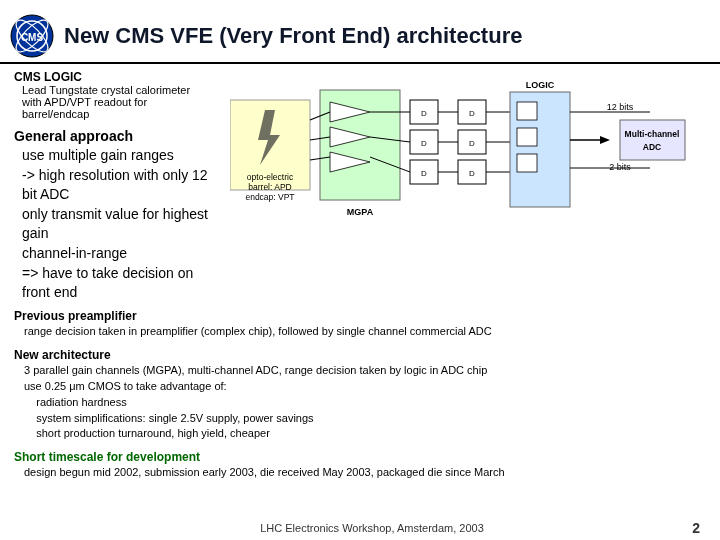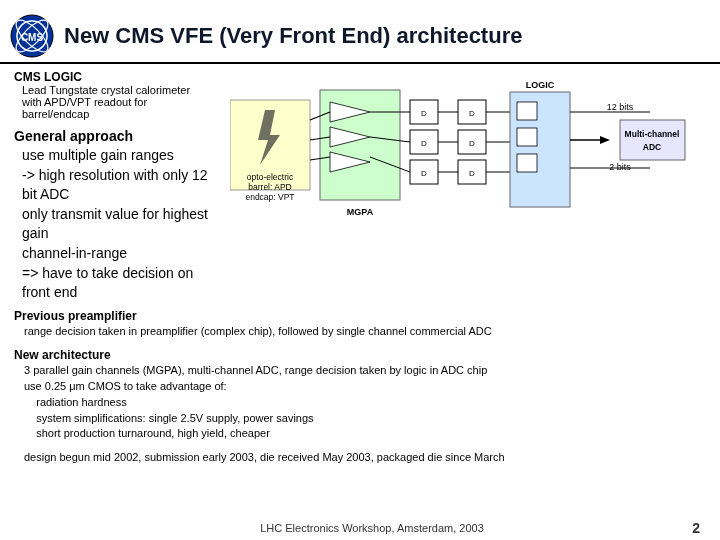--- a/index.html
+++ b/index.html
@@ -248,20 +248,21 @@
     <div class="section-text">
       3 parallel gain channels (MGPA), multi-channel ADC, range decision taken by logic in ADC chip<br>
       use 0.25 μm CMOS to take advantage of:<br>
       &nbsp;&nbsp;&nbsp;&nbsp;radiation hardness<br>
       &nbsp;&nbsp;&nbsp;&nbsp;system simplifications: single 2.5V supply, power savings<br>
       &nbsp;&nbsp;&nbsp;&nbsp;short production turnaround, high yield, cheaper
     </div>
   </div>
 
   <div class="section">
+    <div class="section-title green">Short timescale for development</div>
     <div class="section-text">design begun mid 2002, submission early 2003, die received May 2003, packaged die since March</div>
   </div>
 
 </div>
 
 <div class="footer">
   <span class="footer-text">LHC Electronics Workshop, Amsterdam, 2003</span>
   <span class="footer-num">2</span>
 </div>
 

